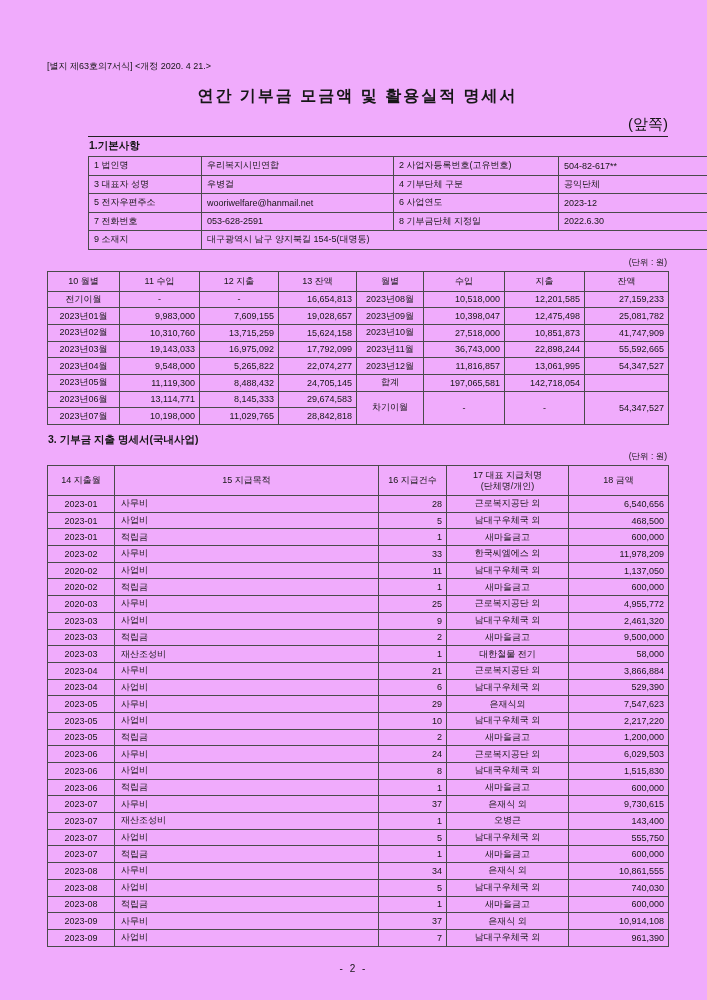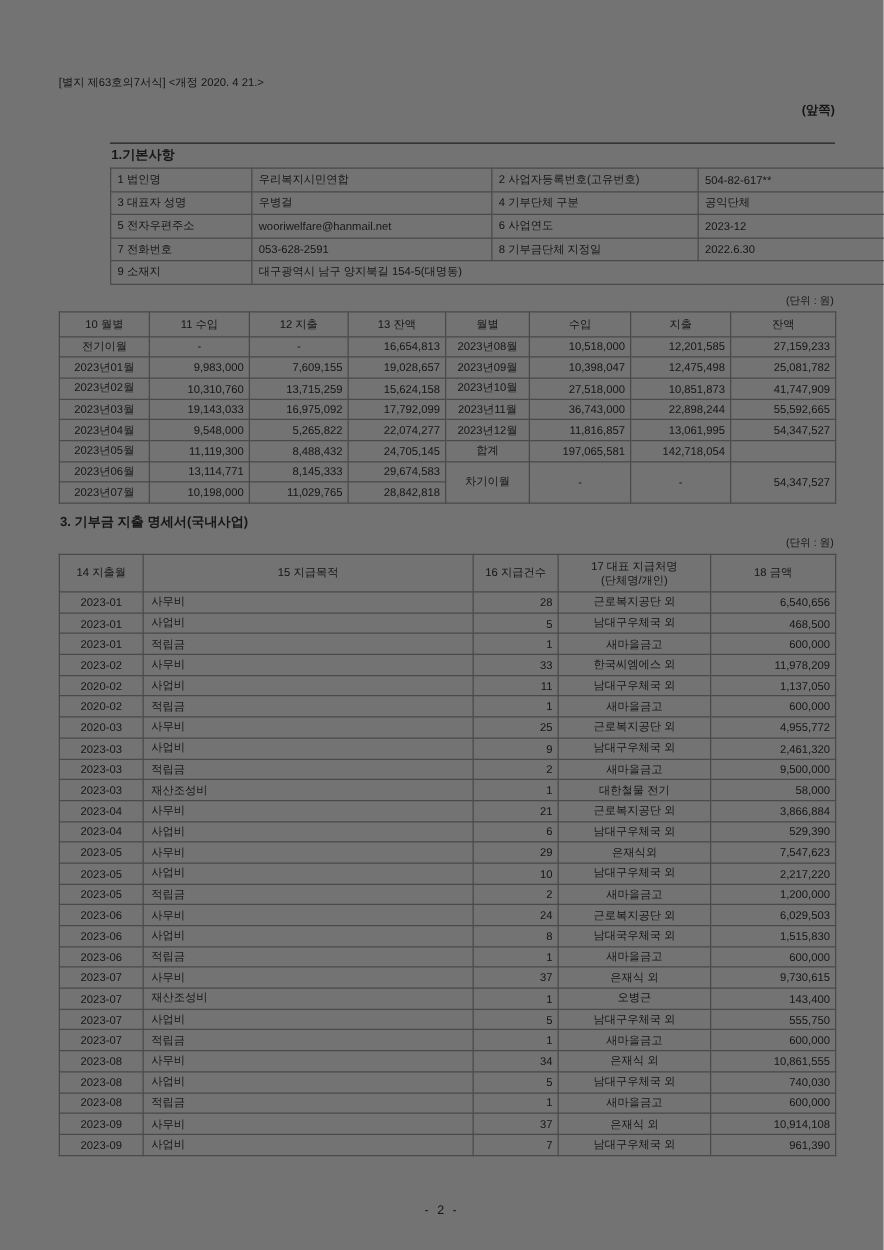--- a/index.html
+++ b/index.html
@@ -1,27 +1,27 @@
 <!DOCTYPE html>
 <html><head>
 <meta charset="utf-8">
 <style>
   html,body{margin:0;padding:0;background:#ffffff;}
   .page{
     position:relative;
     width:707px;height:1000px;
-    background:#737373;
+    background:#f0abfc;
     font-family:"Liberation Sans","DejaVu Sans",sans-serif;
     color:#161616;
     box-sizing:border-box;
     padding:60px 39px 0 47px;
   }
   .form-ref{font-size:9px;letter-spacing:0;}
   .doc-title{text-align:center;font-size:16px;font-weight:bold;letter-spacing:2px;margin-top:13px;}
-  .side-label{text-align:right;font-size:10px;margin-top:8px;margin-bottom:19px;font-weight:bold;}
+  .side-label{text-align:right;font-size:15px;margin-top:8px;margin-bottom:2px;}
   .sec{margin:0;}
   .sec1{border-top:1.5px solid #222;margin-left:41px;}
   .sec-title{font-weight:bold;font-size:10.5px;padding:2px 0 3px 1px;}
   .unit{text-align:right;font-size:8.5px;margin:1px 1px 2px 0;}
   table{border-collapse:collapse;width:621px;table-layout:fixed;border-top:1.5px solid #222;border-bottom:1.5px solid #222;}
   td,th{border:1px solid #4a4a4a;font-size:9px;font-weight:normal;padding:0 4px;overflow:hidden;white-space:nowrap;vertical-align:middle;}
   .t1 td{height:17.5px;}
   .t1 td.lab{text-align:left;padding-left:5px;}
   .t1 td.val{text-align:left;padding-left:5px;}
   .t2 th{height:19px;text-align:center;}
@@ -32,20 +32,21 @@
   .r{text-align:right;}
   .l{text-align:left;padding-left:6px;}
   .footer{position:absolute;left:0;right:0;bottom:26px;text-align:center;font-size:10px;letter-spacing:2px;}
 </style>
 </head>
 <body>
 
 <div class="page">
 
   <div class="form-ref">[별지 제63호의7서식] &lt;개정 2020. 4 21.&gt;</div>
+  <div class="doc-title">연간 기부금 모금액 및 활용실적 명세서</div>
   <div class="side-label">(앞쪽)</div>
 
   <div class="sec sec1">
     <div class="sec-title">1.기본사항</div>
     <table class="t1">
       <colgroup>
           <col style="width:113px">
           <col style="width:192px">
           <col style="width:165px">
           <col style="width:151px">

